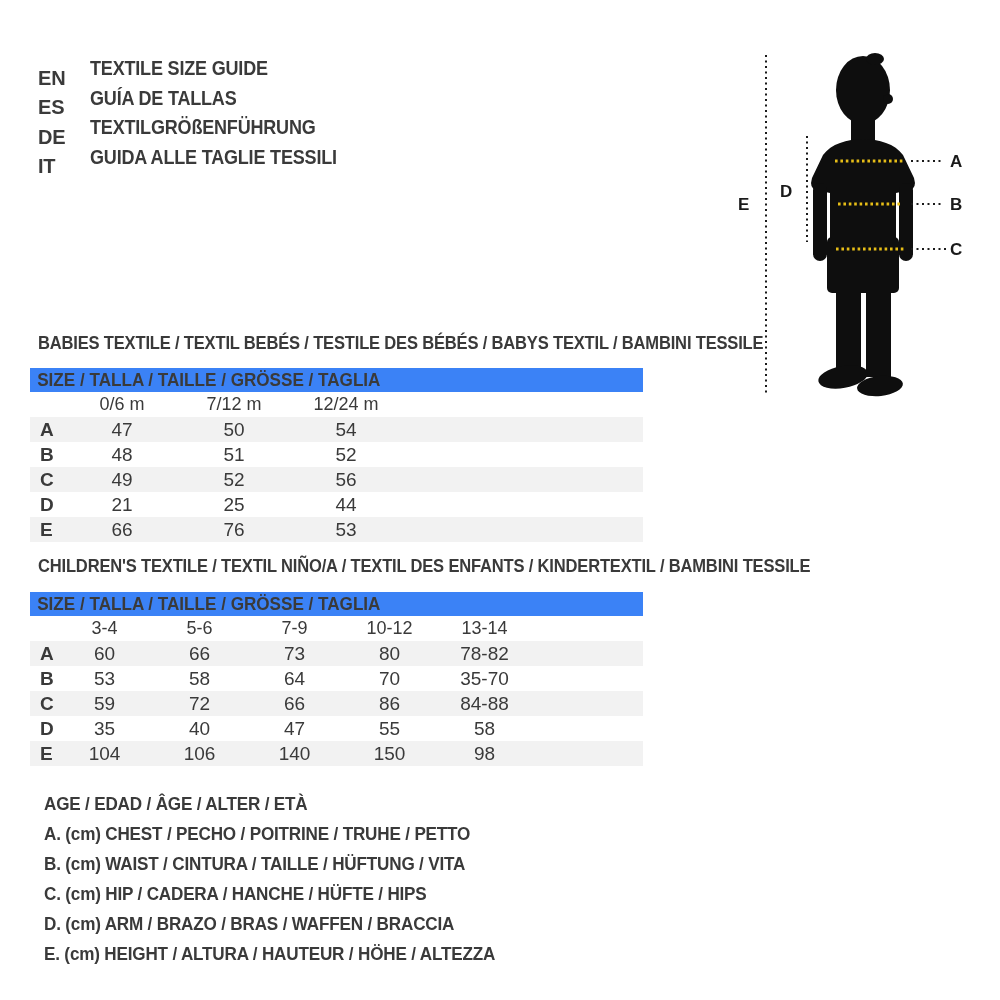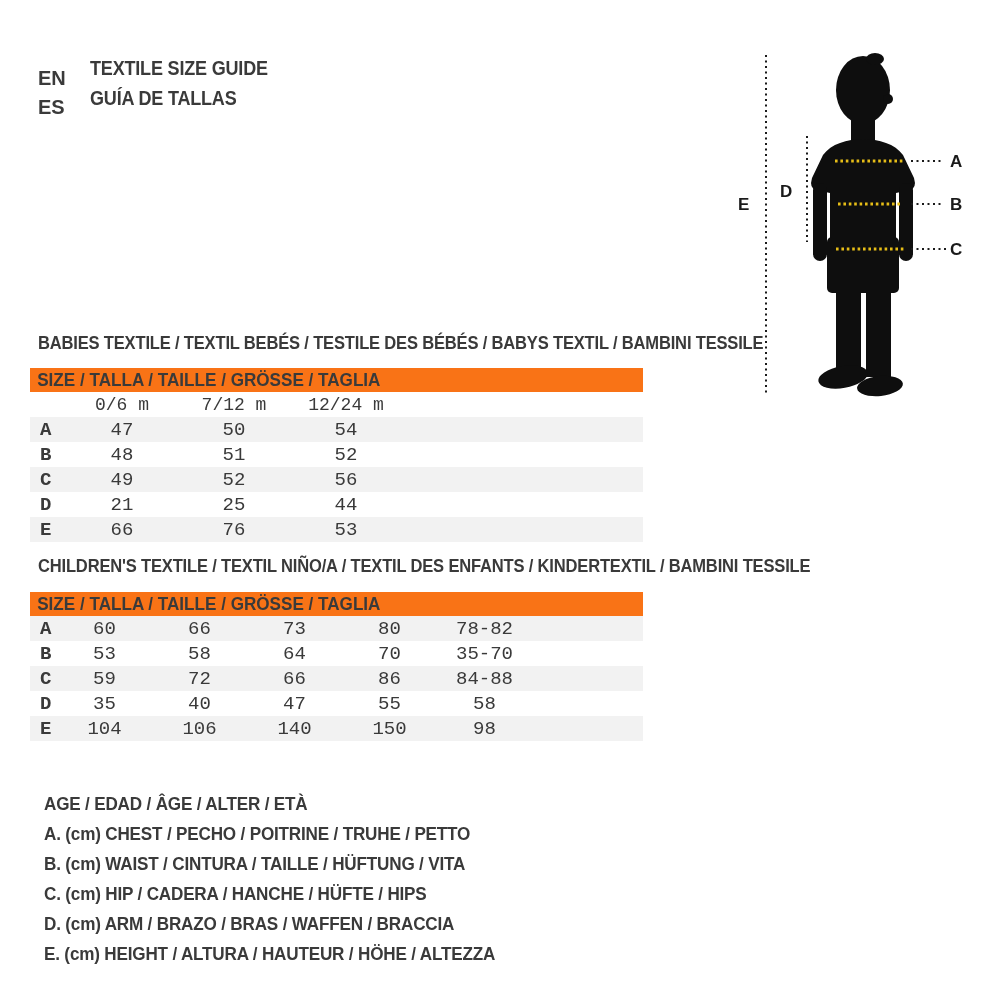--- a/index.html
+++ b/index.html
@@ -16,26 +16,26 @@
   
   .sec-title { position:absolute; left:38px; font-size:19px; font-weight:700; white-space:nowrap;
                transform:scaleX(0.87); transform-origin:left center; letter-spacing:-0.2px; }
   #babies-title { top:332px; }
   #children-title { top:555px; }
 
   
   .size-table { position:absolute; left:30px; width:613px; }
   #babies-table { top:368px; }
   #children-table { top:592px; }
-  .size-bar { height:24px; background:#f97316; display:flex; align-items:center; }
+  .size-bar { height:24px; background:#3b82f6; display:flex; align-items:center; }
   .size-bar span { font-size:19px; font-weight:700; padding-left:8px; white-space:nowrap;
                    transform:scaleX(0.9); transform-origin:left center; }
   .t-row { display:flex; height:25px; align-items:center; font-size:19px; }
   .t-row.striped { background:#f2f2f2; }
-  .cell { text-align:center;font-family:Liberation Mono, monospace; }
+  .cell { text-align:center; }
   .lbl-cell { text-align:left; padding-left:10px; font-weight:700; }
   #babies-table .lbl-cell { width:36px; flex:0 0 36px; }
   #babies-table .val-cell { width:112px; flex:0 0 112px; }
   #children-table .lbl-cell { width:27px; flex:0 0 27px; }
   #children-table .val-cell { width:95px; flex:0 0 95px; }
   .hdr-row { font-size:18px; }
 
   
   .legend { position:absolute; left:44px; top:789px; }
   .legend-line { height:30px; display:flex; align-items:center; font-size:19px; font-weight:700;
@@ -51,20 +51,28 @@
 <div class="canvas">
 
   <section class="lang-block">
     <div class="lang-row">
       <span class="lang-code">EN</span>
       <span class="lang-label">TEXTILE SIZE GUIDE</span>
     </div>
     <div class="lang-row">
       <span class="lang-code">ES</span>
       <span class="lang-label">GUÍA DE TALLAS</span>
+    </div>
+    <div class="lang-row">
+      <span class="lang-code">DE</span>
+      <span class="lang-label">TEXTILGRÖßENFÜHRUNG</span>
+    </div>
+    <div class="lang-row">
+      <span class="lang-code">IT</span>
+      <span class="lang-label">GUIDA ALLE TAGLIE TESSILI</span>
     </div>
   </section>
 
   <svg class="figure-svg" viewBox="0 0 265 360">
 
     <path d="M41,10 V348" fill="none" stroke="#1a1a1a" stroke-width="2" stroke-dasharray="2 3.5"></path>
     <text class="fig-label" x="13" y="165">E</text>
 
     <path d="M82,91 V197" fill="none" stroke="#1a1a1a" stroke-width="2" stroke-dasharray="2 3.5"></path>
     <text class="fig-label" x="55" y="152">D</text>
@@ -140,20 +148,28 @@
       <span class="cell val-cell">53</span>
     </div>
   </div>
 
   <div class="sec-title" id="children-title">CHILDREN'S TEXTILE / TEXTIL NIÑO/A / TEXTIL DES ENFANTS / KINDERTEXTIL / BAMBINI TESSILE</div>
 
   <div class="size-table" id="children-table">
     <div class="size-bar">
       <span>SIZE / TALLA / TAILLE / GRÖSSE / TAGLIA</span>
     </div>
+    <div class="t-row hdr-row">
+      <span class="cell lbl-cell"></span>
+      <span class="cell val-cell">3-4</span>
+      <span class="cell val-cell">5-6</span>
+      <span class="cell val-cell">7-9</span>
+      <span class="cell val-cell">10-12</span>
+      <span class="cell val-cell">13-14</span>
+    </div>
     <div class="t-row striped">
       <span class="cell lbl-cell">A</span>
       <span class="cell val-cell">60</span>
       <span class="cell val-cell">66</span>
       <span class="cell val-cell">73</span>
       <span class="cell val-cell">80</span>
       <span class="cell val-cell">78-82</span>
     </div>
     <div class="t-row">
       <span class="cell lbl-cell">B</span>

